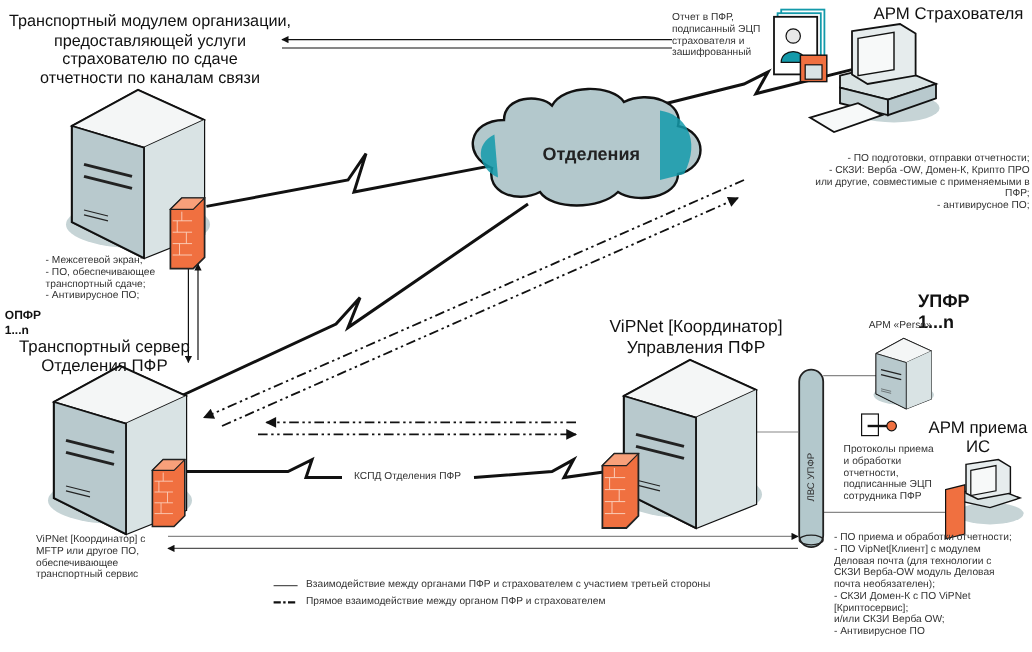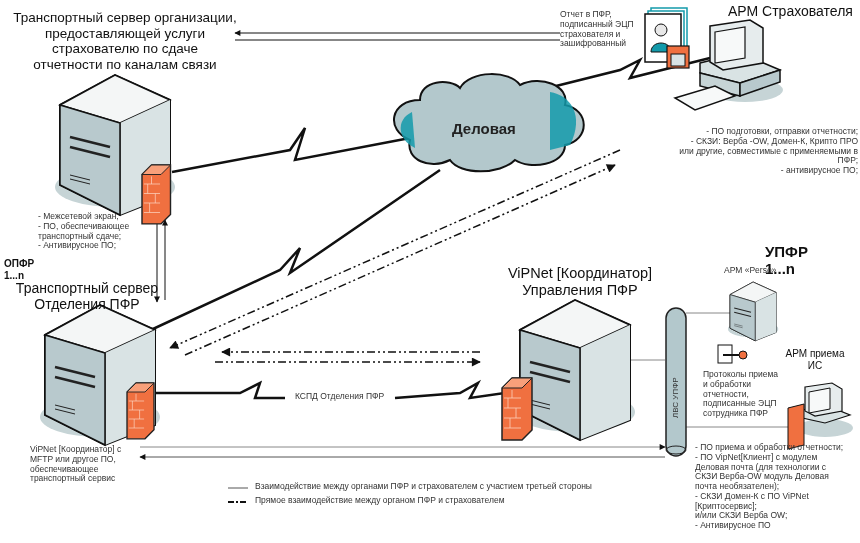--- a/index.html
+++ b/index.html
@@ -138,41 +138,41 @@
     <polygon points="8,28 35,22 60,32 35,40 8,34" fill="#d9e3e4" stroke="#111" stroke-width="1.2"></polygon>
     <polygon points="15,4 42,0 52,6 52,28 25,33 15,28" fill="#e6eced" stroke="#111" stroke-width="1.2"></polygon>
     <polygon points="19,9 40,5 40,26 19,30" fill="#f7f9f9" stroke="#111"></polygon>
     <polygon points="-2,25 14,21 14,62 -2,66" fill="#f07040" stroke="#111"></polygon>
   </g>
 
   <line x1="228" y1="488" x2="248" y2="488" stroke="#555" stroke-width="1"></line>
   <line x1="228" y1="502" x2="248" y2="502" stroke="#111" stroke-width="2" stroke-dasharray="6,2,2,2"></line>
 </svg>
 
-<div class="lbl big" style="left:0; top:10px; width:250px; font-size:13.5px;">Транспортный сервер организации,
+<div class="lbl big" style="left:0; top:10px; width:250px; font-size:13.5px;">Транспортный модулем организации,
 предоставляющей услуги
 страхователю по сдаче
 отчетности по каналам связи</div>
 <div class="lbl small center" style="left:38px; top:212px; width:122px;">- Межсетевой экран;
  - ПО, обеспечивающее
 транспортный сдаче;
  - Антивирусное ПО;</div>
 
 <div class="lbl big" style="left:688px; top:3px; width:150px; font-size:14px; text-align:left;padding-left:40px;">АРМ Страхователя</div>
 <div class="lbl small center" style="left:560px; top:10px; width:84px;">Отчет в ПФР,
 подписанный ЭЦП
 страхователя и
 зашифрованный</div>
 <div class="lbl small" style="left:648px; top:127px; width:210px;text-align:right;">- ПО подготовки, отправки отчетности;
  - СКЗИ: Верба -OW, Домен-К, Крипто ПРО
 или другие, совместимые с применяемыми в
 ПФР;
  - антивирусное ПО;</div>
 
-<div class="lbl bold" style="left:452px; top:120px; width:80px; font-size:15px; color:#222;">Деловая</div>
+<div class="lbl bold" style="left:452px; top:120px; width:80px; font-size:15px; color:#222;">Отделения</div>
 
 <div class="lbl small bold" style="left:4px; top:258px; width:40px; font-size:10px; color:#111;">ОПФР
 1...n</div>
 <div class="lbl big" style="left:0; top:280px; width:150px;margin-left:12px;">Транспортный сервер
 Отделения ПФР</div>
 <div class="lbl small center" style="left:30px; top:445px; width:100px;">ViPNet [Координатор] с
 MFTP или другое ПО,
 обеспечивающее
 транспортный сервис</div>
 
@@ -184,21 +184,21 @@
 
 <div class="lbl small" style="left:669px; top:345px; width:140px; transform:rotate(-90deg); transform-origin:0 0; top:420px; font-size:8px;"></div>
 <div class="lbl small" style="left:671px; top:418px; font-size:8px; transform:rotate(-90deg); transform-origin:0 0; width:70px;">ЛВС УПФР</div>
 
 <div class="lbl small center" style="left:703px; top:370px; width:80px;">Протоколы приема
 и обработки
 отчетности,
 подписанные ЭЦП
 сотрудника ПФР</div>
 
-<div class="lbl big" style="left:770px; top:348px; width:90px; font-size:10px;">АРМ приема
+<div class="lbl big" style="left:770px; top:348px; width:90px; font-size:14px;">АРМ приема
 ИС</div>
 <div class="lbl small" style="left:695px; top:443px; width:165px;"> - ПО приема и обработки отчетности;
  - ПО VipNet[Клиент] с модулем
 Деловая почта (для технологии с
 СКЗИ Верба-OW модуль Деловая
 почта необязателен);
  - СКЗИ Домен-К с ПО ViPNet
 [Криптосервис];
  и/или СКЗИ Верба OW;
  - Антивирусное ПО</div>

